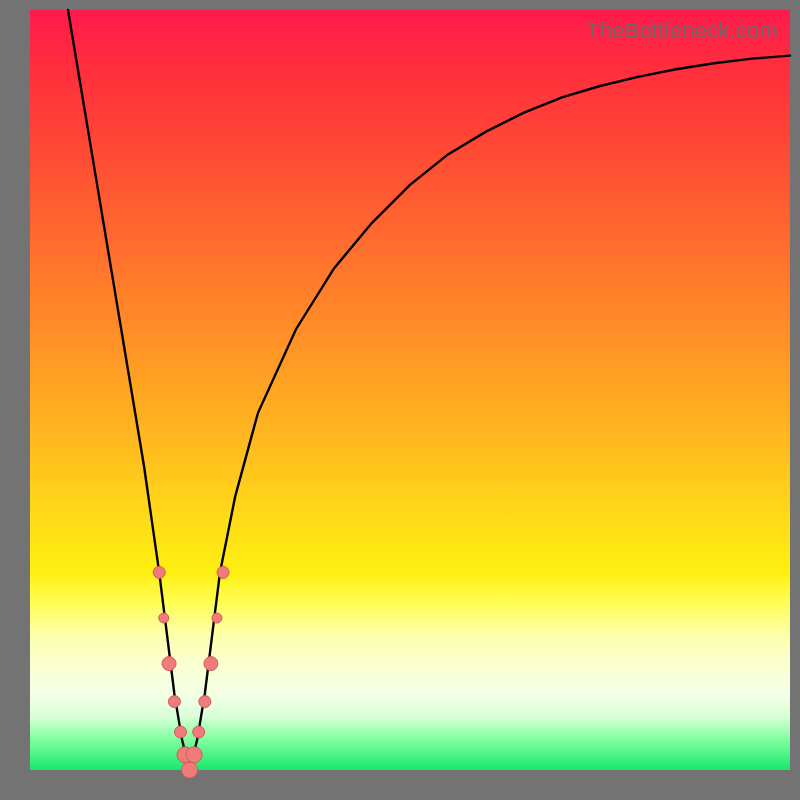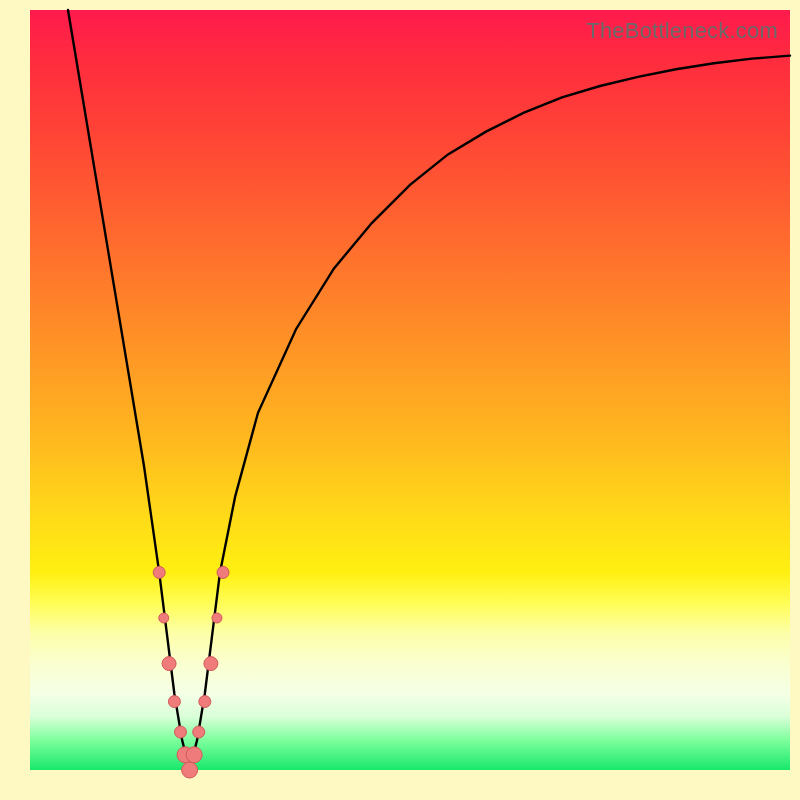--- a/index.html
+++ b/index.html
@@ -8,21 +8,21 @@
     width: 800px;
     height: 800px;
     overflow: hidden;
     background: #000;
     font-family: Arial, Helvetica, sans-serif;
   }
   .frame {
     position: relative;
     width: 800px;
     height: 800px;
-    background: #fef9c3;
+    background: #737373;
   }
   .plot {
     position: absolute;
     left: 30px;
     top: 10px;
     width: 760px;
     height: 760px;
     
     background: linear-gradient(
       to bottom,

